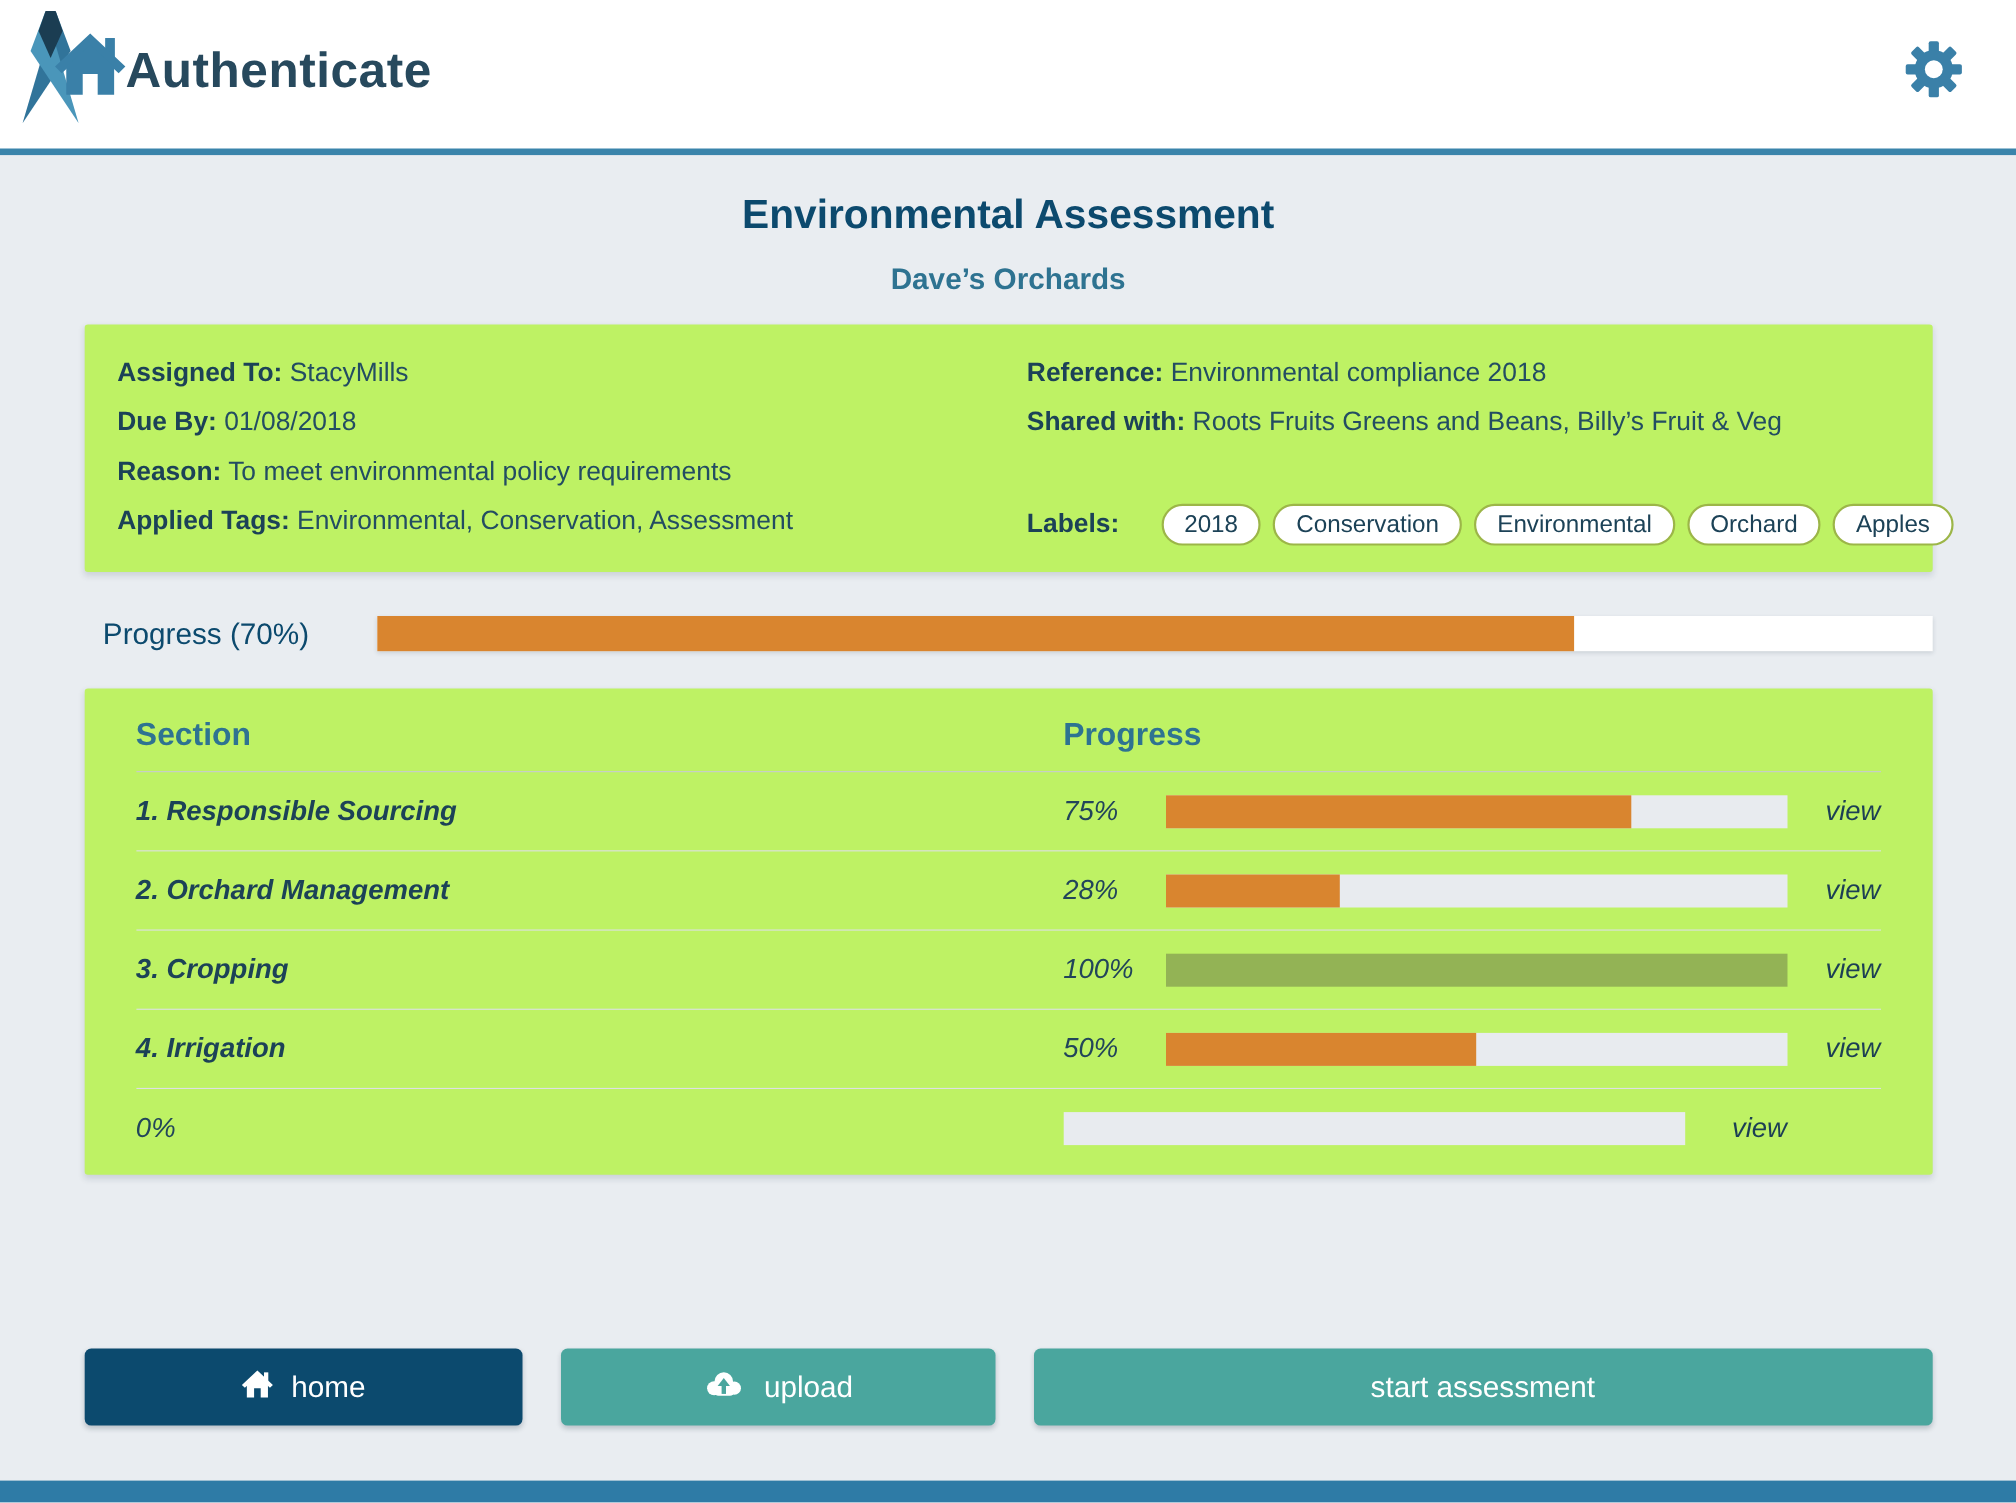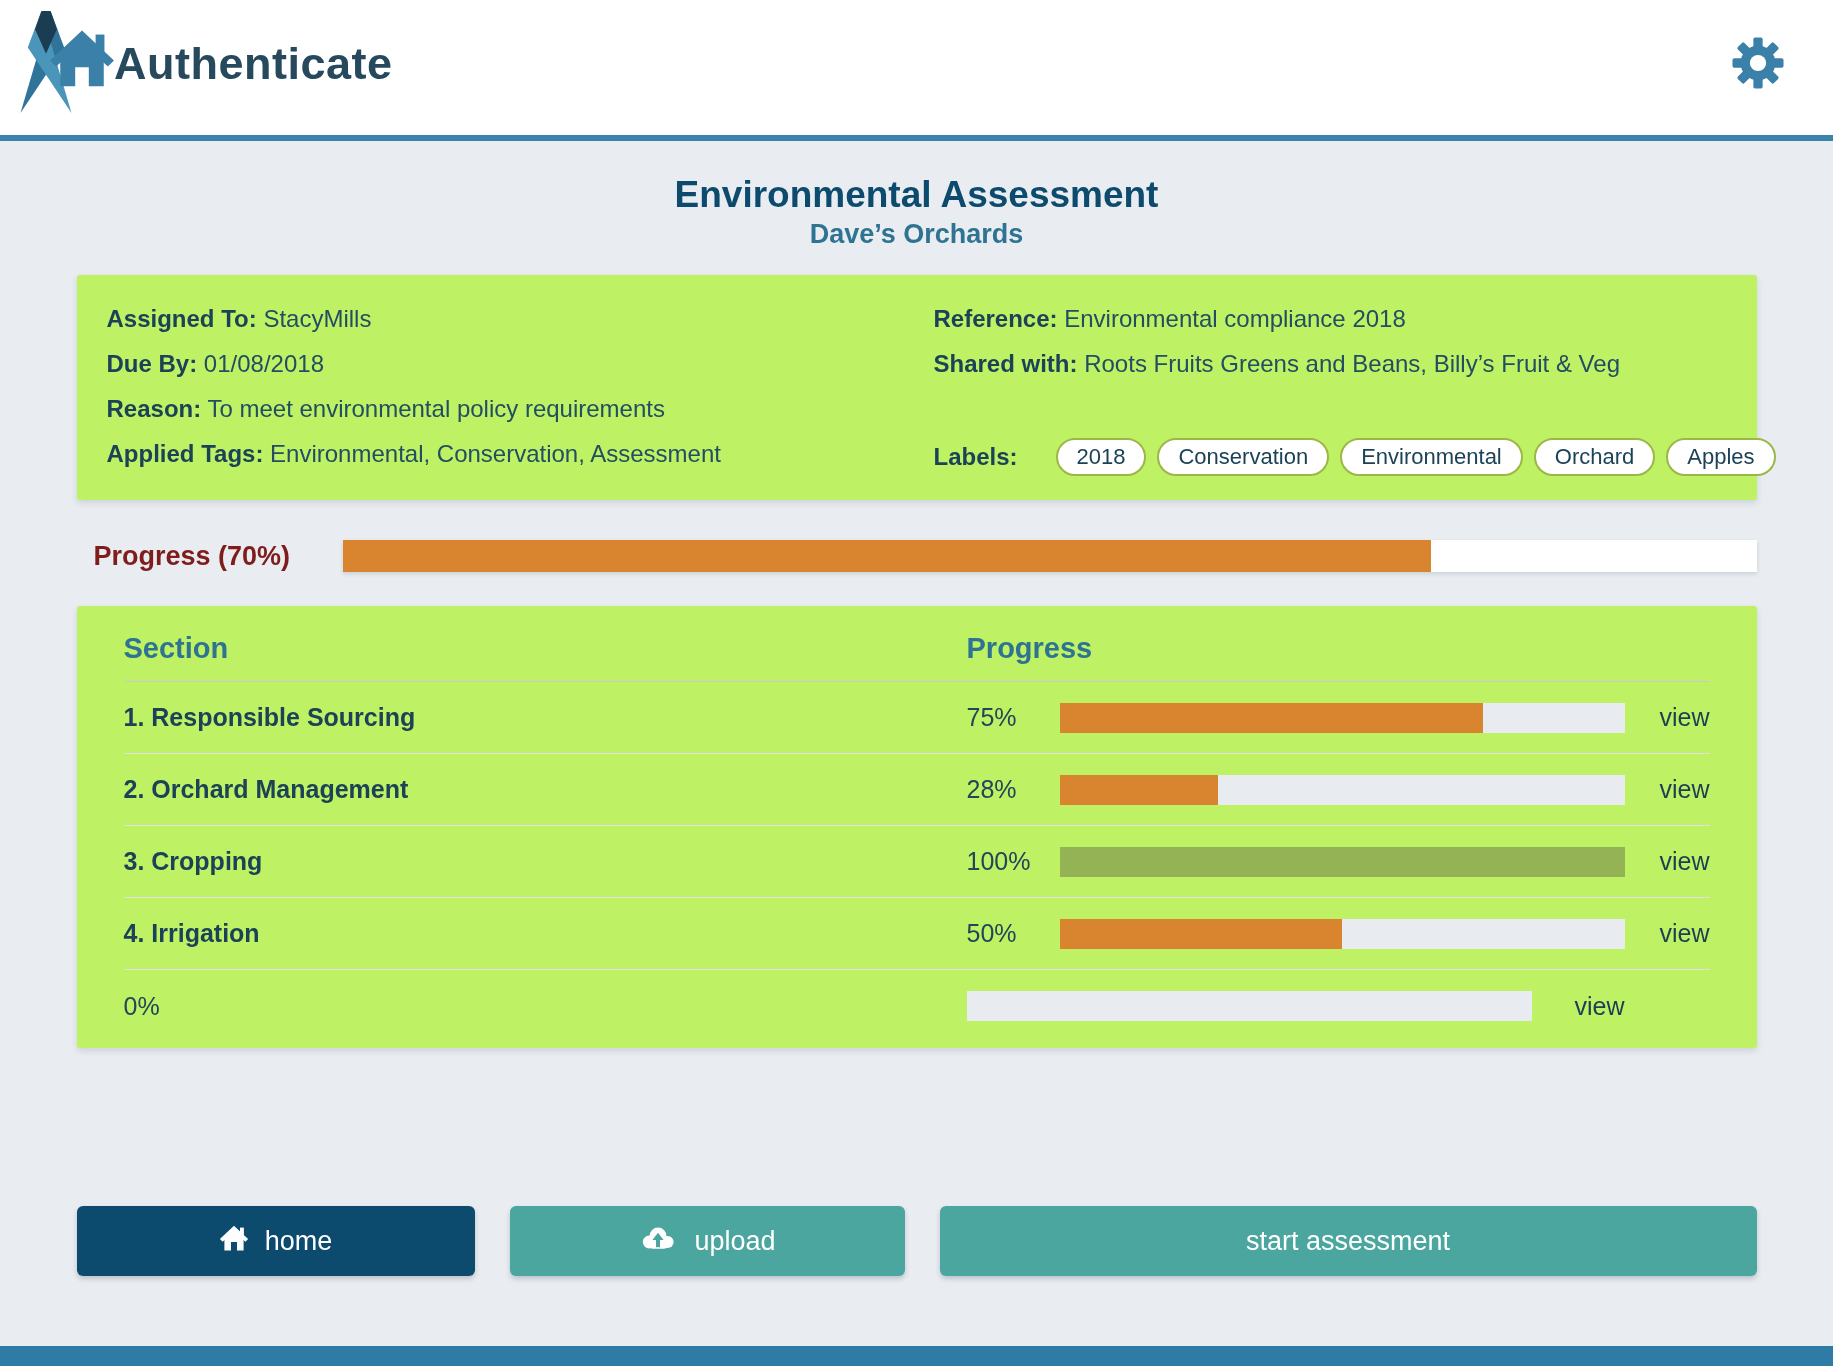--- a/index.html
+++ b/index.html
@@ -17,51 +17,51 @@
     border-bottom:6px solid #3a84ab;
     display:flex; align-items:center; justify-content:flex-start;
   }
   .icon-btn { position:absolute; top:26px; cursor:pointer; background:none; border:none; }
   .icon-btn.home { left:48px; }
   .icon-btn.gear { right:46px; top:34px; }
   .brand { display:flex; align-items:center; gap:22px; margin-top:-8px; }
   .brand-title { font-size:45px; font-weight:700; color:#27495d; letter-spacing:.5px; }
   
   .h1 { text-align:center; font-size:37px; font-weight:700; color:#0c4a6e; margin-top:32px; line-height:44px; }
-  .h2 { text-align:center; font-size:27px; font-weight:700; color:#2e7391; line-height:34px; }
+  .h2 { text-align:center; font-size:27px; font-weight:700; color:#2e7391; margin-top:20px; line-height:34px; }
   
   .card {
     width:1680px; margin:24px auto 0; background:#bef264; border-radius:3px;
     box-shadow:0 3px 6px rgba(30,50,70,.14);
   }
   .info-card { padding:28px 30px 24px; display:grid; grid-template-columns:827px 1fr; row-gap:13px; }
   .field { font-size:24px; line-height:32px; white-space:nowrap; }
   .field .label { font-weight:700; color:#1c4257; }
   .field .value { font-weight:400; color:#234d62; }
   .labels-row { display:flex; align-items:center;gap:24px; }
   .pills { display:flex; align-items:center; margin-left:14px; gap:11px; }
   .pill {
     display:inline-block; border:2px solid #9cb648; border-radius:22px;
     padding:3px 19px; font-size:22px; color:#1c4257; background:#fff; line-height:28px;
   }
   
   .progress-row { width:1680px; margin:40px auto 0; display:flex; align-items:center; }
-  .progress-label { width:266px; padding-left:17px; font-size:27px; font-weight:700; color:#7f1d1d; }
+  .progress-label { width:266px; padding-left:17px; font-size:27px; font-weight:400; color:#0c4a6e; }
   .progress-track { flex:1; height:32px; background:#ffffff; box-shadow:0 2px 4px rgba(30,50,70,.15); }
   .progress-fill { height:100%; background:#d9852f; }
   
   .table-card { margin-top:34px; padding-bottom:6px; }
   .t-head {
     display:grid; grid-template-columns:843px 1fr; margin:0 47px;
     padding:26px 0 16px; border-bottom:1px solid #c7cbd0;
   }
   .t-head .th { font-size:29px; font-weight:700; color:#2e7391; }
   .t-row {
     display:grid; grid-template-columns:843px 93px 565px 1fr;
-    align-items:center; height:72px; margin:0 47px; border-bottom:1px solid #dde0e4;
+    align-items:center; height:72px; margin:0 47px; border-bottom:1px solid #dde0e4;font-style:italic;
   }
   .t-row:last-child { border-bottom:none; }
   .row-name { font-size:25px; font-weight:700; color:#1c4257; }
   .row-percent { font-size:25px; font-weight:400; color:#22455a; }
   .bar-track { width:565px; height:30px; background:#e8ebef; }
   .bar-fill { height:100%; background:#d9852f; }
   .bar-fill.green { background:#93b355; }
   .view-link { justify-self:end; font-size:25px; color:#1c3f54; cursor:pointer; text-decoration:none; }
   
   .btn-row { width:1680px; margin:158px auto 0; display:flex; gap:35px; }

